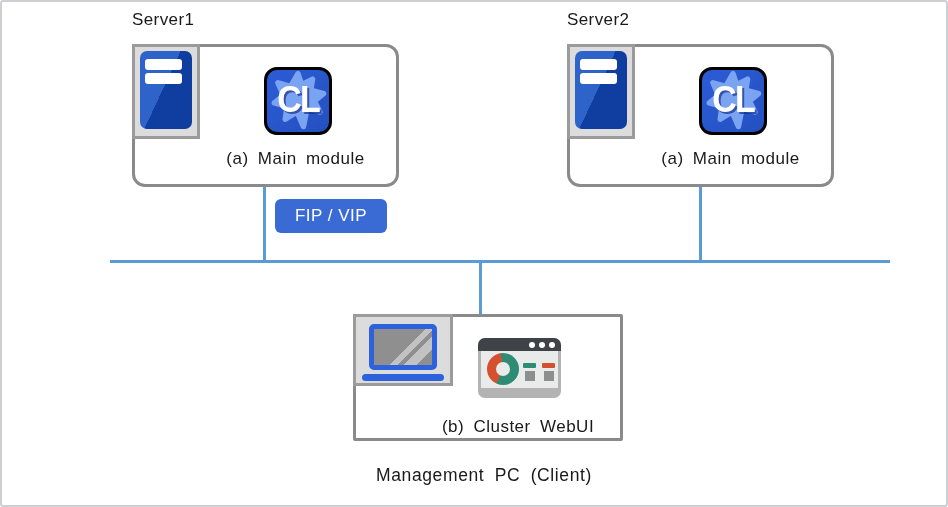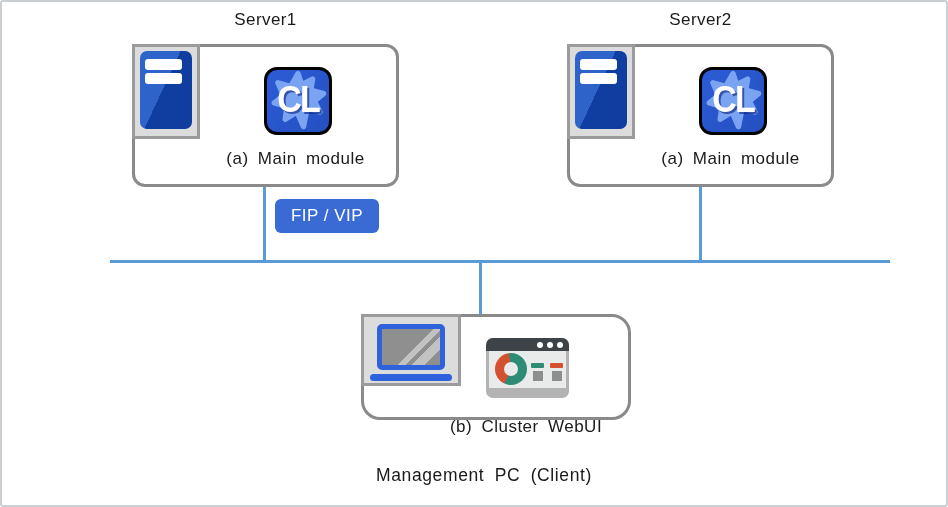--- a/index.html
+++ b/index.html
@@ -6,33 +6,33 @@
   html,body { background:#fff; }
   body { font-family:"Liberation Sans", sans-serif; color:#1a1a1a; }
 
   .canvas {
     position:relative; width:948px; height:507px;
     background:#fff; border:2px solid #cdd0d3; border-radius:3px;
     overflow:hidden;
   }
 
   .node-title {
-    position:absolute; text-align:center;
+    position:absolute; 
     font-size:17px; letter-spacing:.4px; word-spacing:4px;
   }
   #server1-title { left:130px; top:8px; width:267px; }
   #server2-title { left:565px; top:8px; width:267px; }
 
   .node-box {
     position:absolute; background:#fff;
     border:3px solid var(--box-border,#8a8a8a); border-radius:13px;
   }
   #server1-box { left:130px; top:42px;  width:267px; height:143px; }
   #server2-box { left:565px; top:42px;  width:267px; height:143px; }
-  #management-box { left:359px; top:312px; width:270px; height:106px; border-radius:19px; }
+  #management-box { left:351px; top:312px; width:270px; height:127px; border-radius:2px; }
 
   .caption {
     position:absolute; left:0; right:0; top:102px; text-align:center;
     font-size:17px; letter-spacing:.5px; word-spacing:4px;
   }
   #management-box .caption { top:100px; padding-left:60px; }
   .server-caption { padding-left:60px; }
 
   
   .tile {
@@ -67,21 +67,21 @@
   .cl-splash { position:absolute; left:0; top:0; }
   .cl-text {
     position:absolute; left:0; top:50%; width:100%;
     transform:translateY(-54%) scaleY(1.08);
     text-align:center; font-size:34px; font-weight:bold; letter-spacing:-2px;
     color:#fff; text-shadow:2px 2px 0 rgba(16,40,130,.65);
   }
 
   
   .badge {
-    position:absolute; left:273px; top:197px; width:104px; height:34px;
+    position:absolute; left:273px; top:197px; width:112px; height:34px;
     background:var(--badge-blue,#3a6bd5); border-radius:6px;
     color:#fff; font-size:17px; text-align:center; line-height:34px;
     letter-spacing:.5px;
   }
 
   
   .net { position:absolute; background:var(--network-line,#5b9bd5); }
   #line-h  { left:108px; top:258px; width:780px; height:3px; }
   #line-s1 { left:261px; top:185px; width:3px; height:75px; }
   #line-s2 { left:697px; top:185px; width:3px; height:75px; }

